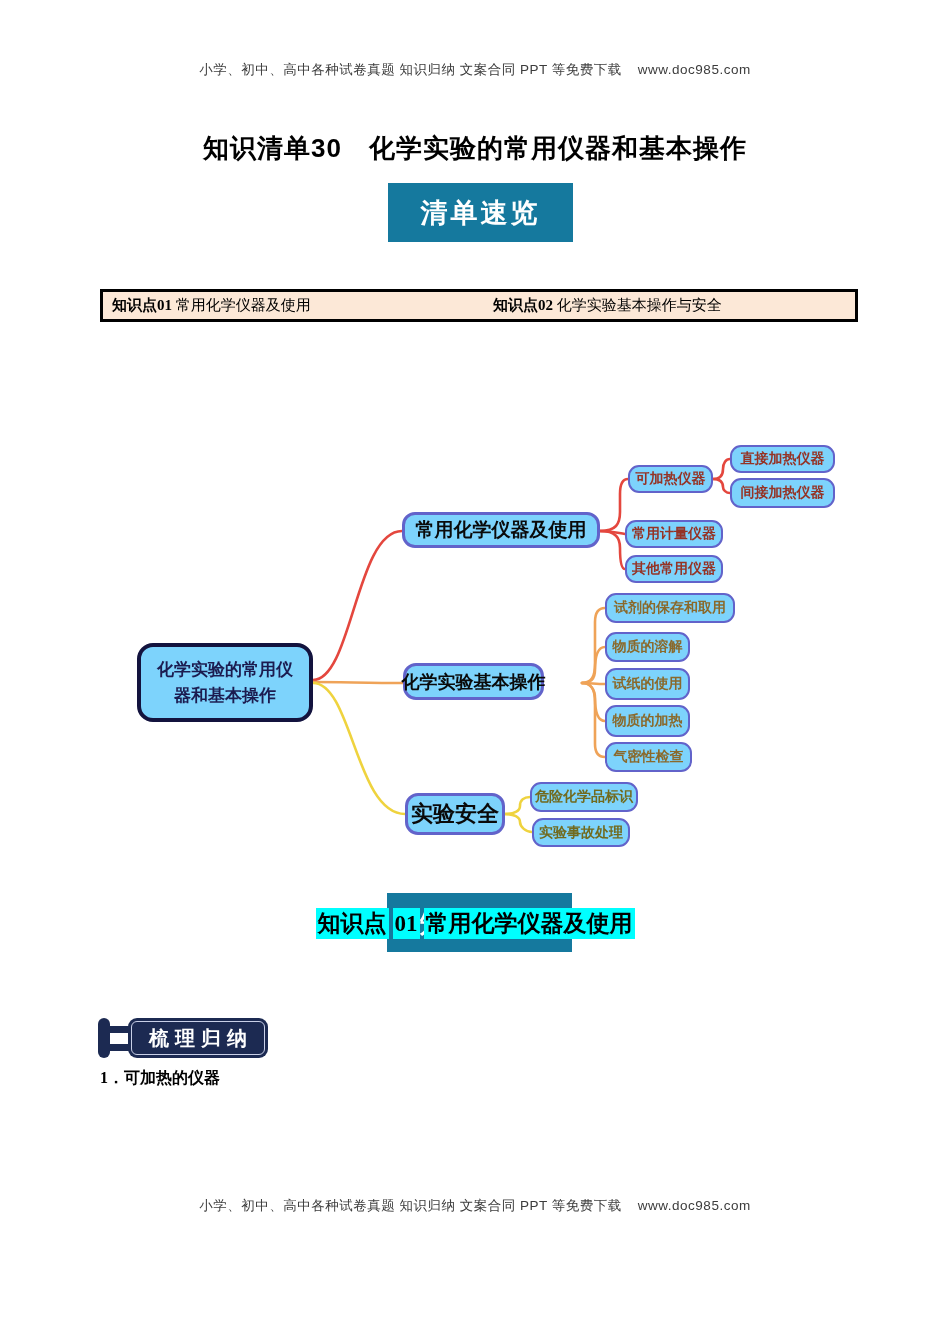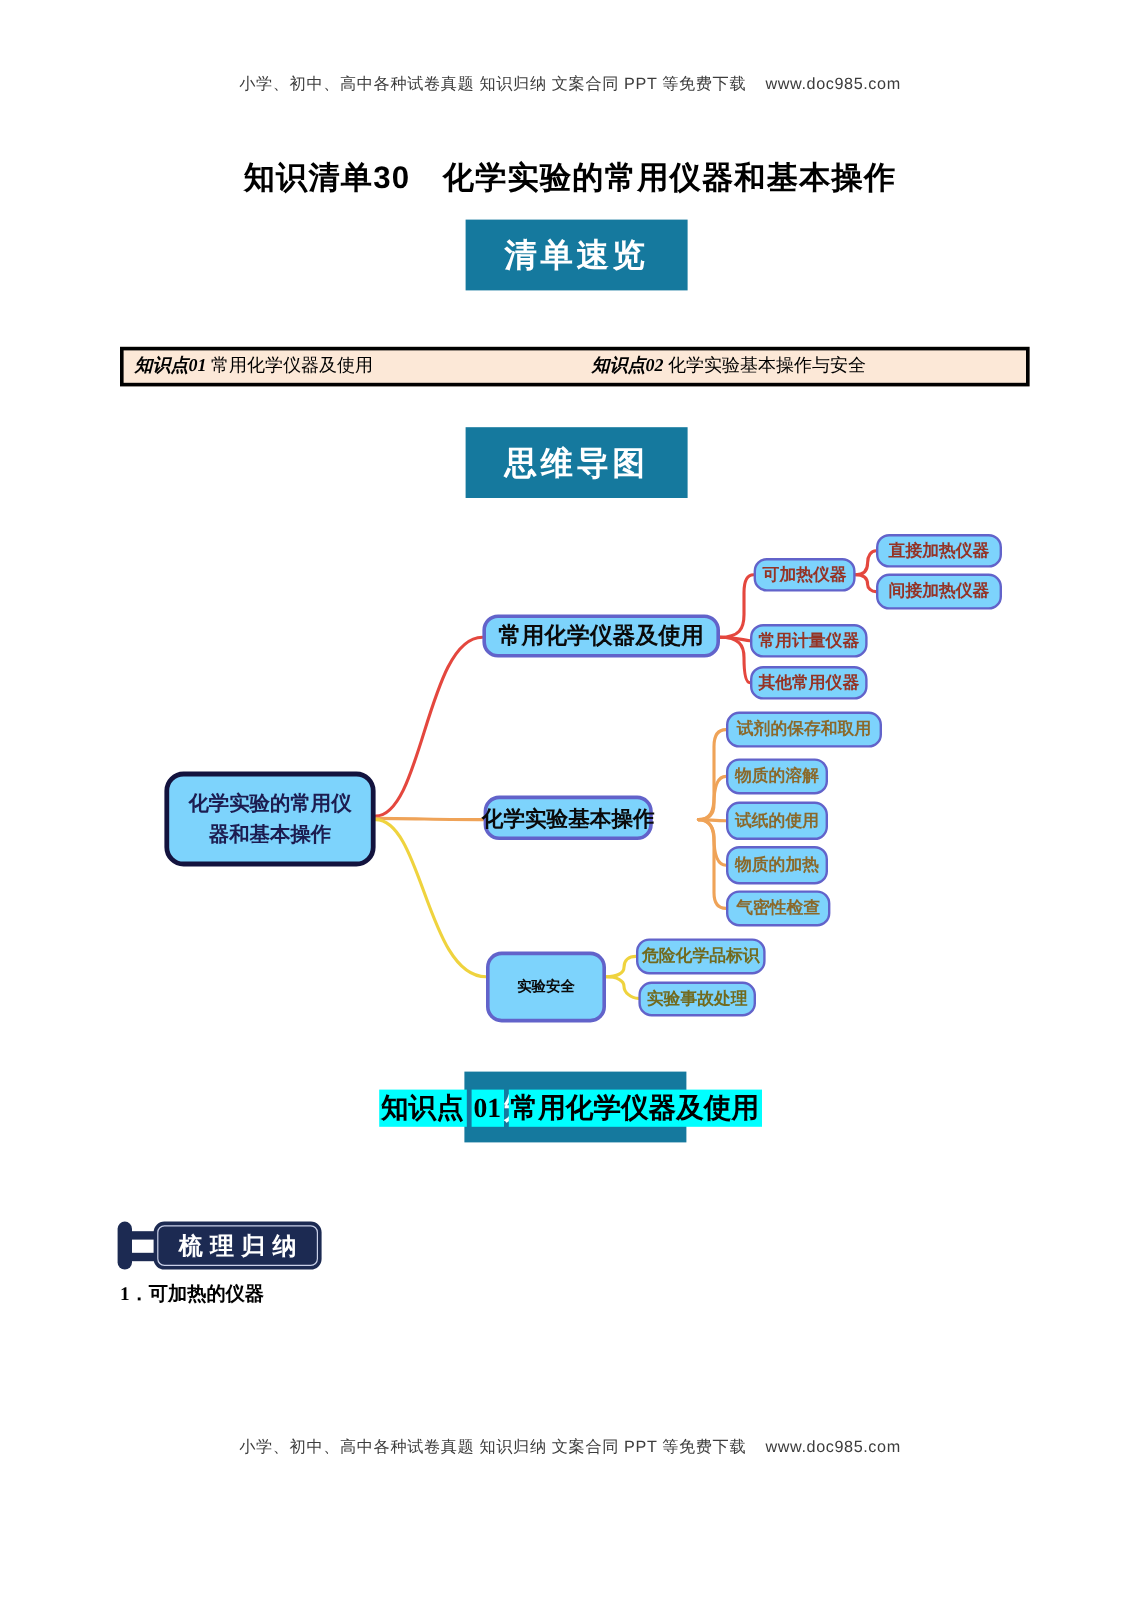--- a/index.html
+++ b/index.html
@@ -28,21 +28,21 @@
     content:""; position:absolute; z-index:-1; left:11px; top:10px;
     width:100%; height:100%; border:4px solid #15799e;
   }
   
   .toc {
     position:absolute; left:100px; top:289px; width:758px; height:33px;
     background:#fce8d7; border:3px solid #000;
     font-family:"Liberation Serif", serif; font-size:15px; color:#000;
   }
   .toc .cell { position:absolute; top:0; height:27px; line-height:27px; white-space:nowrap; }
-  .toc .cell b { font-weight:bold;font-style:italic; }
+  .toc .cell b { font-weight:bold; }
   .toc .cell-1 { left:9px; }
   .toc .cell-2 { left:390px; }
   
   .mm-node {
     position:absolute; background:#7dd3fc; display:flex; align-items:center;
     justify-content:center; text-align:center; white-space:nowrap;
     font-weight:bold;
   }
   .mm-root {
     border:4px solid #13133e; border-radius:16px; color:#1c1c50;
@@ -101,23 +101,20 @@
     <div class="cell cell-1">
       <b>知识点01</b>
       <span>常用化学仪器及使用</span>
     </div>
     <div class="cell cell-2">
       <b>知识点02</b>
       <span>化学实验基本操作与安全</span>
     </div>
   </div>
 
-  <div class="banner" style="left:388px; top:356px">
-    <span>思维导图</span>
-  </div>
 
   <svg class="mm-lines" width="950" height="440" viewBox="0 435 950 440">
     <g fill="none" stroke-width="2.6" stroke-linecap="round">
 
       <path stroke="#e4473e" d="M 313 680 C 352 680, 356 531, 402 531"></path>
       <path stroke="#efa358" d="M 313 682 C 340 682, 370 683, 403 683"></path>
       <path stroke="#efd33e" d="M 313 683 C 352 683, 356 814, 405 814"></path>
 
       <path stroke="#e4473e" d="M 600 531 C 616 531, 620 524, 620 512 L 620 494 C 620 483, 623 479, 628 479"></path>
       <path stroke="#e4473e" d="M 600 531 C 612 531, 618 533, 625 534"></path>
@@ -137,21 +134,21 @@
     </g>
   </svg>
 
   <div class="mm-node mm-root" style="left:137px; top:643px; width:176px; height:79px">
     <span>化学实验的常用仪</span>
     <span>器和基本操作</span>
   </div>
 
   <div class="mm-node mm-branch" style="left:402px; top:512px; width:198px; height:36px; font-size:19px">常用化学仪器及使用</div>
   <div class="mm-node mm-branch" style="left:403px; top:663px; width:141px; height:37px; font-size:18px">化学实验基本操作</div>
-  <div class="mm-node mm-branch" style="left:405px; top:793px; width:100px; height:59px; font-size:12px">实验安全</div>
+  <div class="mm-node mm-branch" style="left:405px; top:793px; width:100px; height:42px; font-size:22px">实验安全</div>
 
   <div class="mm-node mm-leaf c-maroon" style="left:628px; top:465px; width:85px; height:28px">可加热仪器</div>
   <div class="mm-node mm-leaf c-maroon" style="left:730px; top:445px; width:105px; height:28px">直接加热仪器</div>
   <div class="mm-node mm-leaf c-maroon" style="left:730px; top:478px; width:105px; height:30px">间接加热仪器</div>
   <div class="mm-node mm-leaf c-maroon" style="left:625px; top:520px; width:98px; height:28px">常用计量仪器</div>
   <div class="mm-node mm-leaf c-maroon" style="left:625px; top:555px; width:98px; height:28px">其他常用仪器</div>
 
   <div class="mm-node mm-leaf c-brown" style="left:605px; top:593px; width:130px; height:30px">试剂的保存和取用</div>
   <div class="mm-node mm-leaf c-brown" style="left:605px; top:632px; width:85px; height:30px">物质的溶解</div>
   <div class="mm-node mm-leaf c-brown" style="left:605px; top:668px; width:85px; height:32px">试纸的使用</div>

